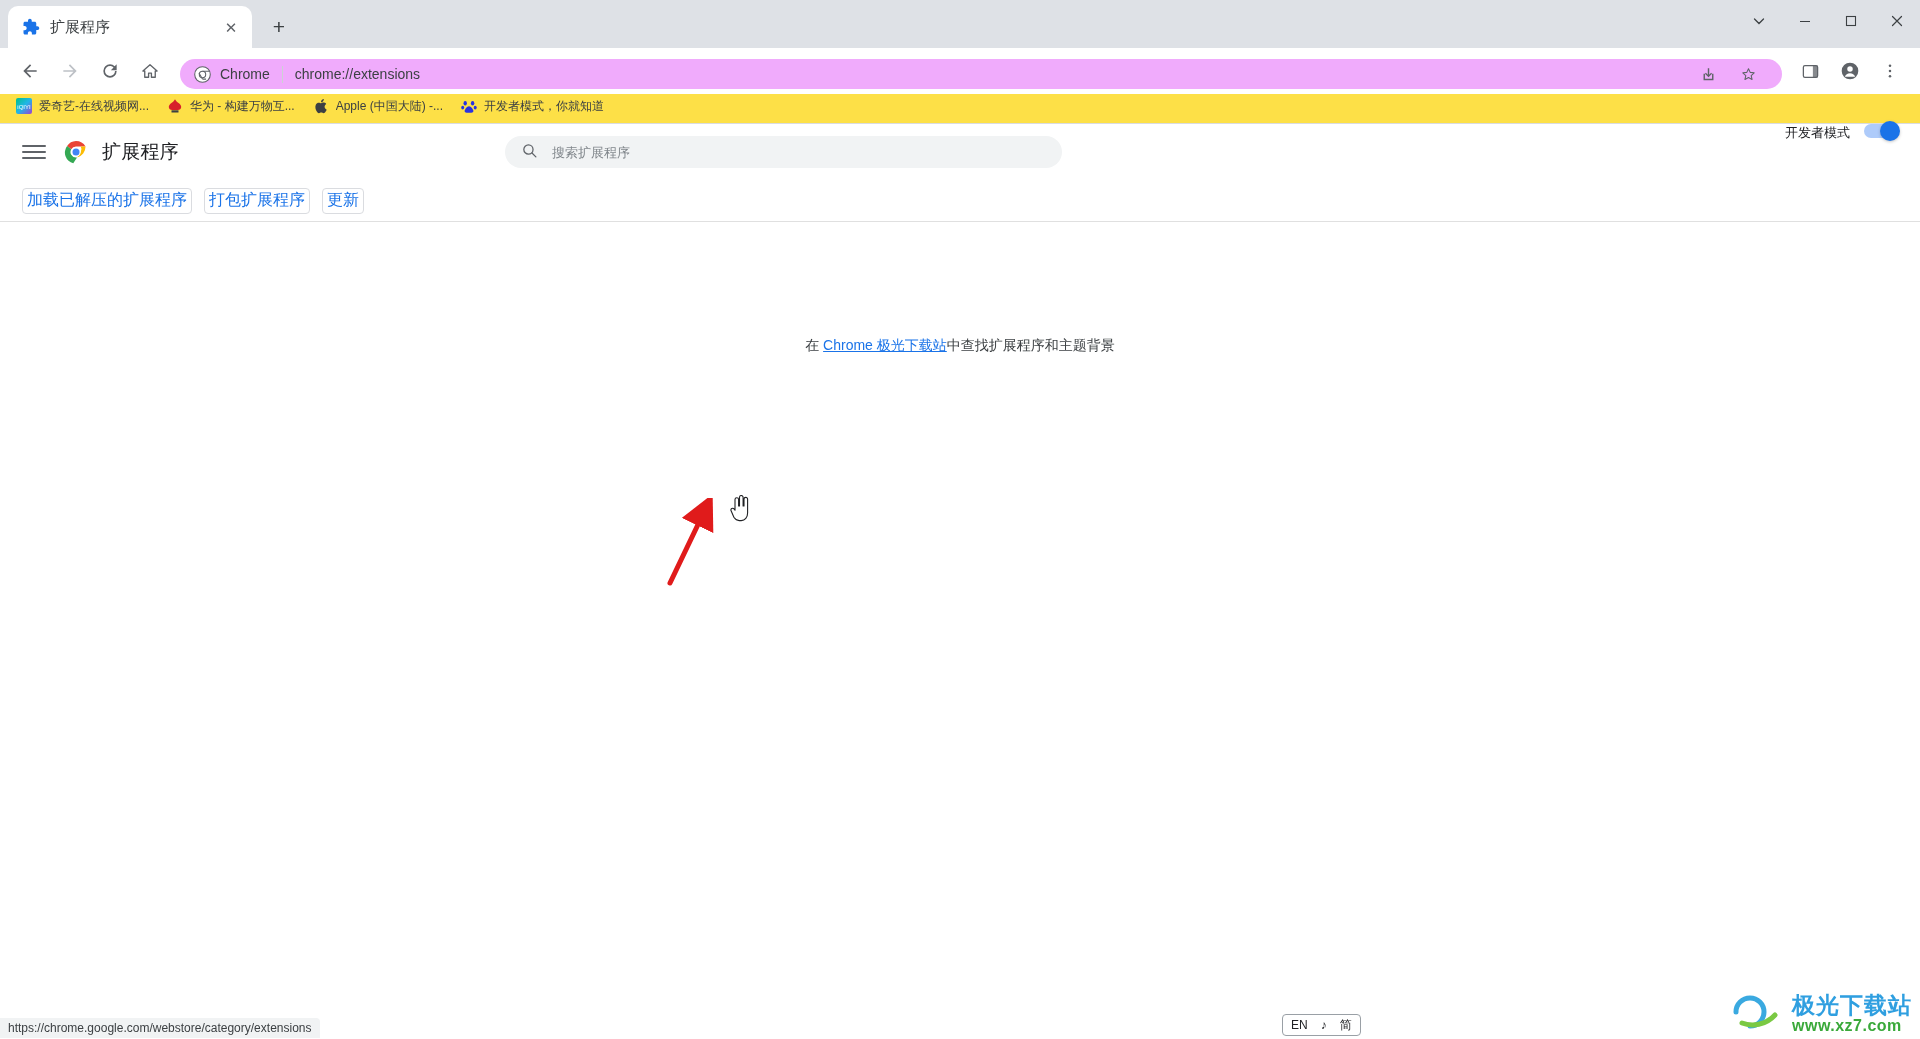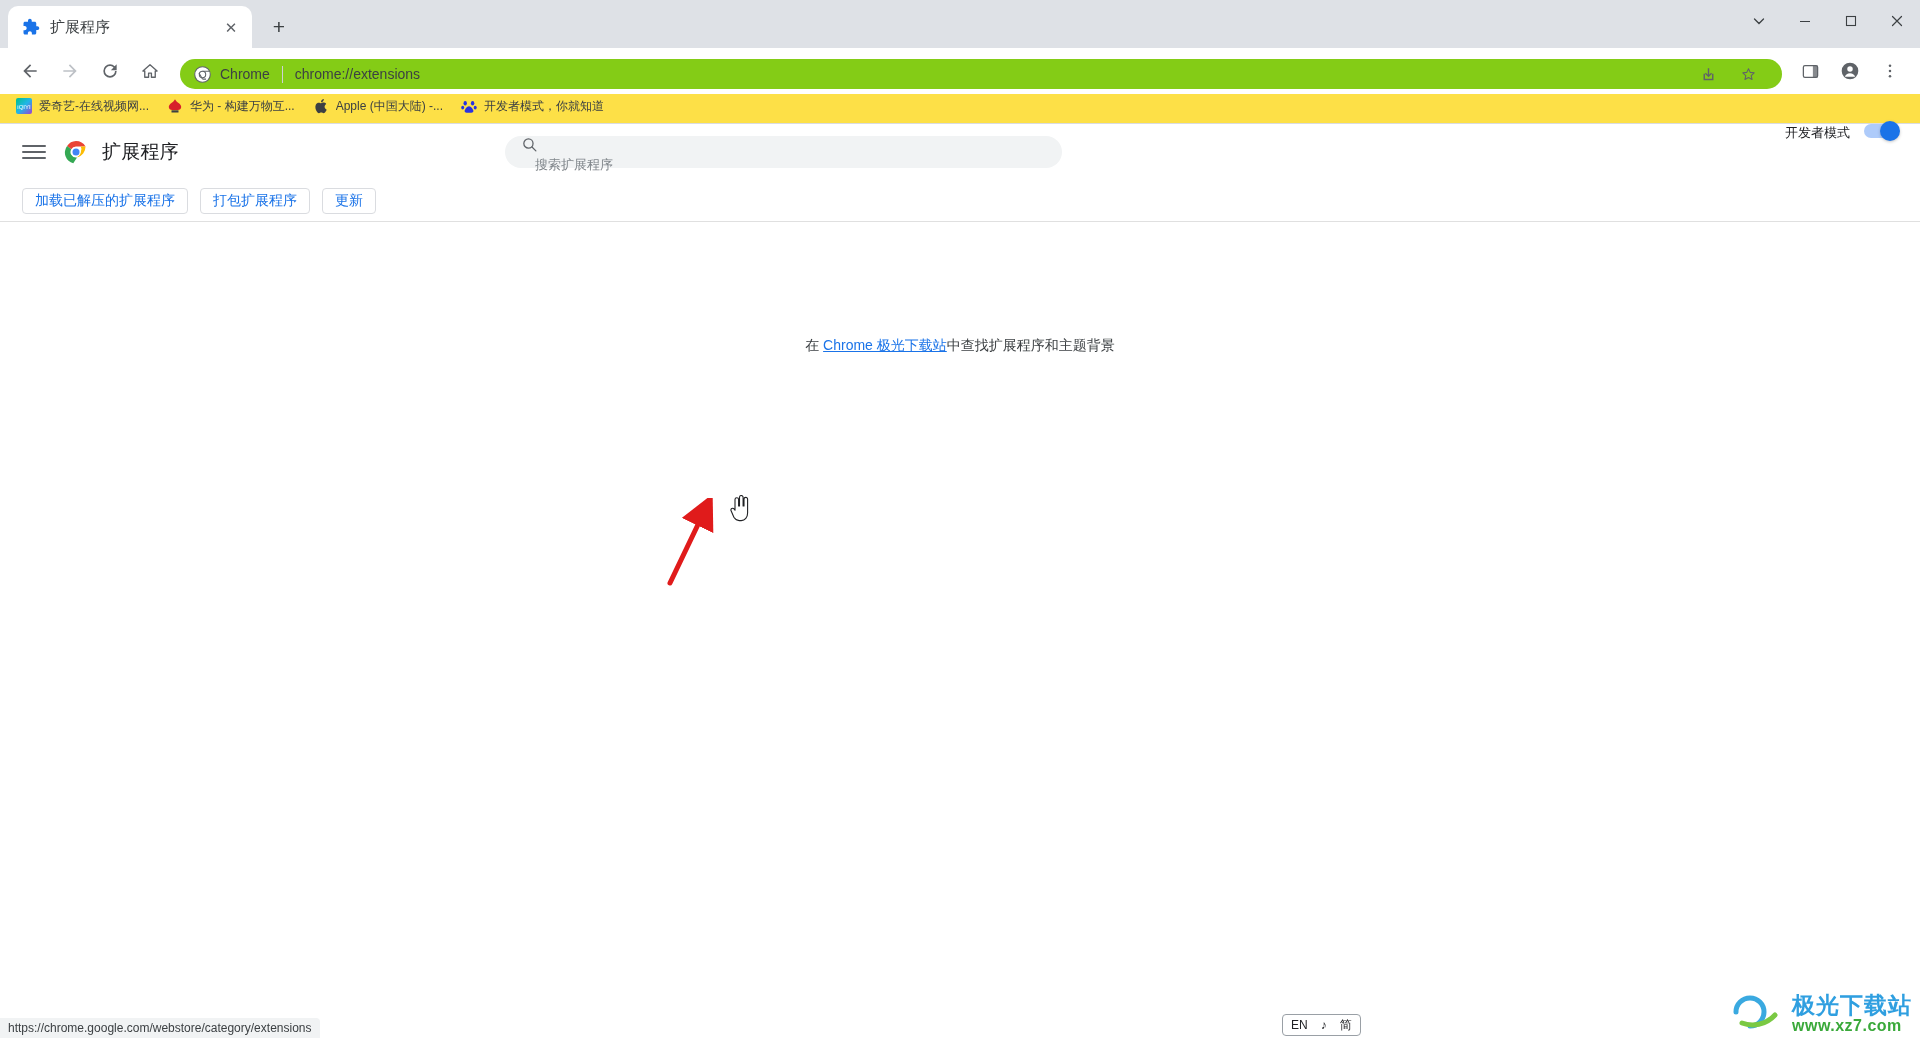--- a/index.html
+++ b/index.html
@@ -66,21 +66,21 @@
     padding: 0 10px;
   }
   .tbtn {
     width: 32px; height: 32px; margin: 0 4px;
     display: flex; align-items: center; justify-content: center;
     border-radius: 50%; color: #5f6368;
   }
   .tbtn.disabled { color: #bdc1c6; }
   .omnibox {
     flex: 1 1 auto; height: 30px;
-    background: #84cc16; border-radius: 16px;
+    background: #f0abfc; border-radius: 16px;
     display: flex; align-items: center;
     margin: 6px 8px 0 10px; padding: 0 14px;
     min-width: 0;
   }
   .omni-chip { display: flex; align-items: center; flex: 0 0 auto; }
   .omni-chip-label { font-size: 14px; color: #3c4043; margin-left: 9px; }
   .omni-sep { width: 1px; height: 17px; background: #cdd1d4; margin: 0 12px; }
   .omni-url { font-size: 14px; color: #3c4043; white-space: nowrap; }
   .omni-right { margin-left: auto; display: flex; align-items: center; }
 
@@ -114,21 +114,21 @@
   .chrome-logo { width: 24px; height: 24px; margin-left: 18px; position: relative; }
   .ext-title { font-size: 19px; color: #202124; margin-left: 14px; letter-spacing: .2px; }
 
   .search-wrap {
     position: absolute; left: 505px; top: 12px;
     width: 557px; height: 32px;
   }
   .search-box {
     width: 100%; height: 100%;
     background: #f1f3f4; border-radius: 16px;
-    display: flex; align-items: flex-start; padding: 0 16px; flex-direction: column;
+    display: flex; align-items: center; padding: 0 16px;
   }
   .search-input {
     border: 0; outline: 0; background: transparent;
     font-size: 13px; color: #5f6368;
     font-family: "Liberation Sans", "DejaVu Sans", sans-serif;
     margin-left: 14px; flex: 1 1 auto;
   }
   .search-input::placeholder { color: #80868b; }
 
   .devmode {
@@ -146,24 +146,24 @@
     background: #1a73e8;
     box-shadow: 0 1px 3px rgba(60,64,67,.3);
   }
 
   .ext-actions {
     display: flex; align-items: center;
     padding: 0 22px; height: 42px;
     border-bottom: 1px solid #e0e0e0;
   }
   .action-btn {
-    height: 26px; padding: 0 12px;
+    height: 26px; padding: 0 4px;
     border: 1px solid #dadce0; border-radius: 4px;
     background: #fff;
-    color: #1a73e8; font-size: 14px;
+    color: #1a73e8; font-size: 16px;
     font-family: "Liberation Sans", "DejaVu Sans", sans-serif;
     display: flex; align-items: center;
     margin-right: 12px;
   }
 
   .ext-body { position: relative; height: calc(100% - 56px - 43px); }
   .empty-msg {
     position: absolute; left: 0; right: 0; top: 115px;
     text-align: center;
     font-size: 14px; color: #3c4043;

